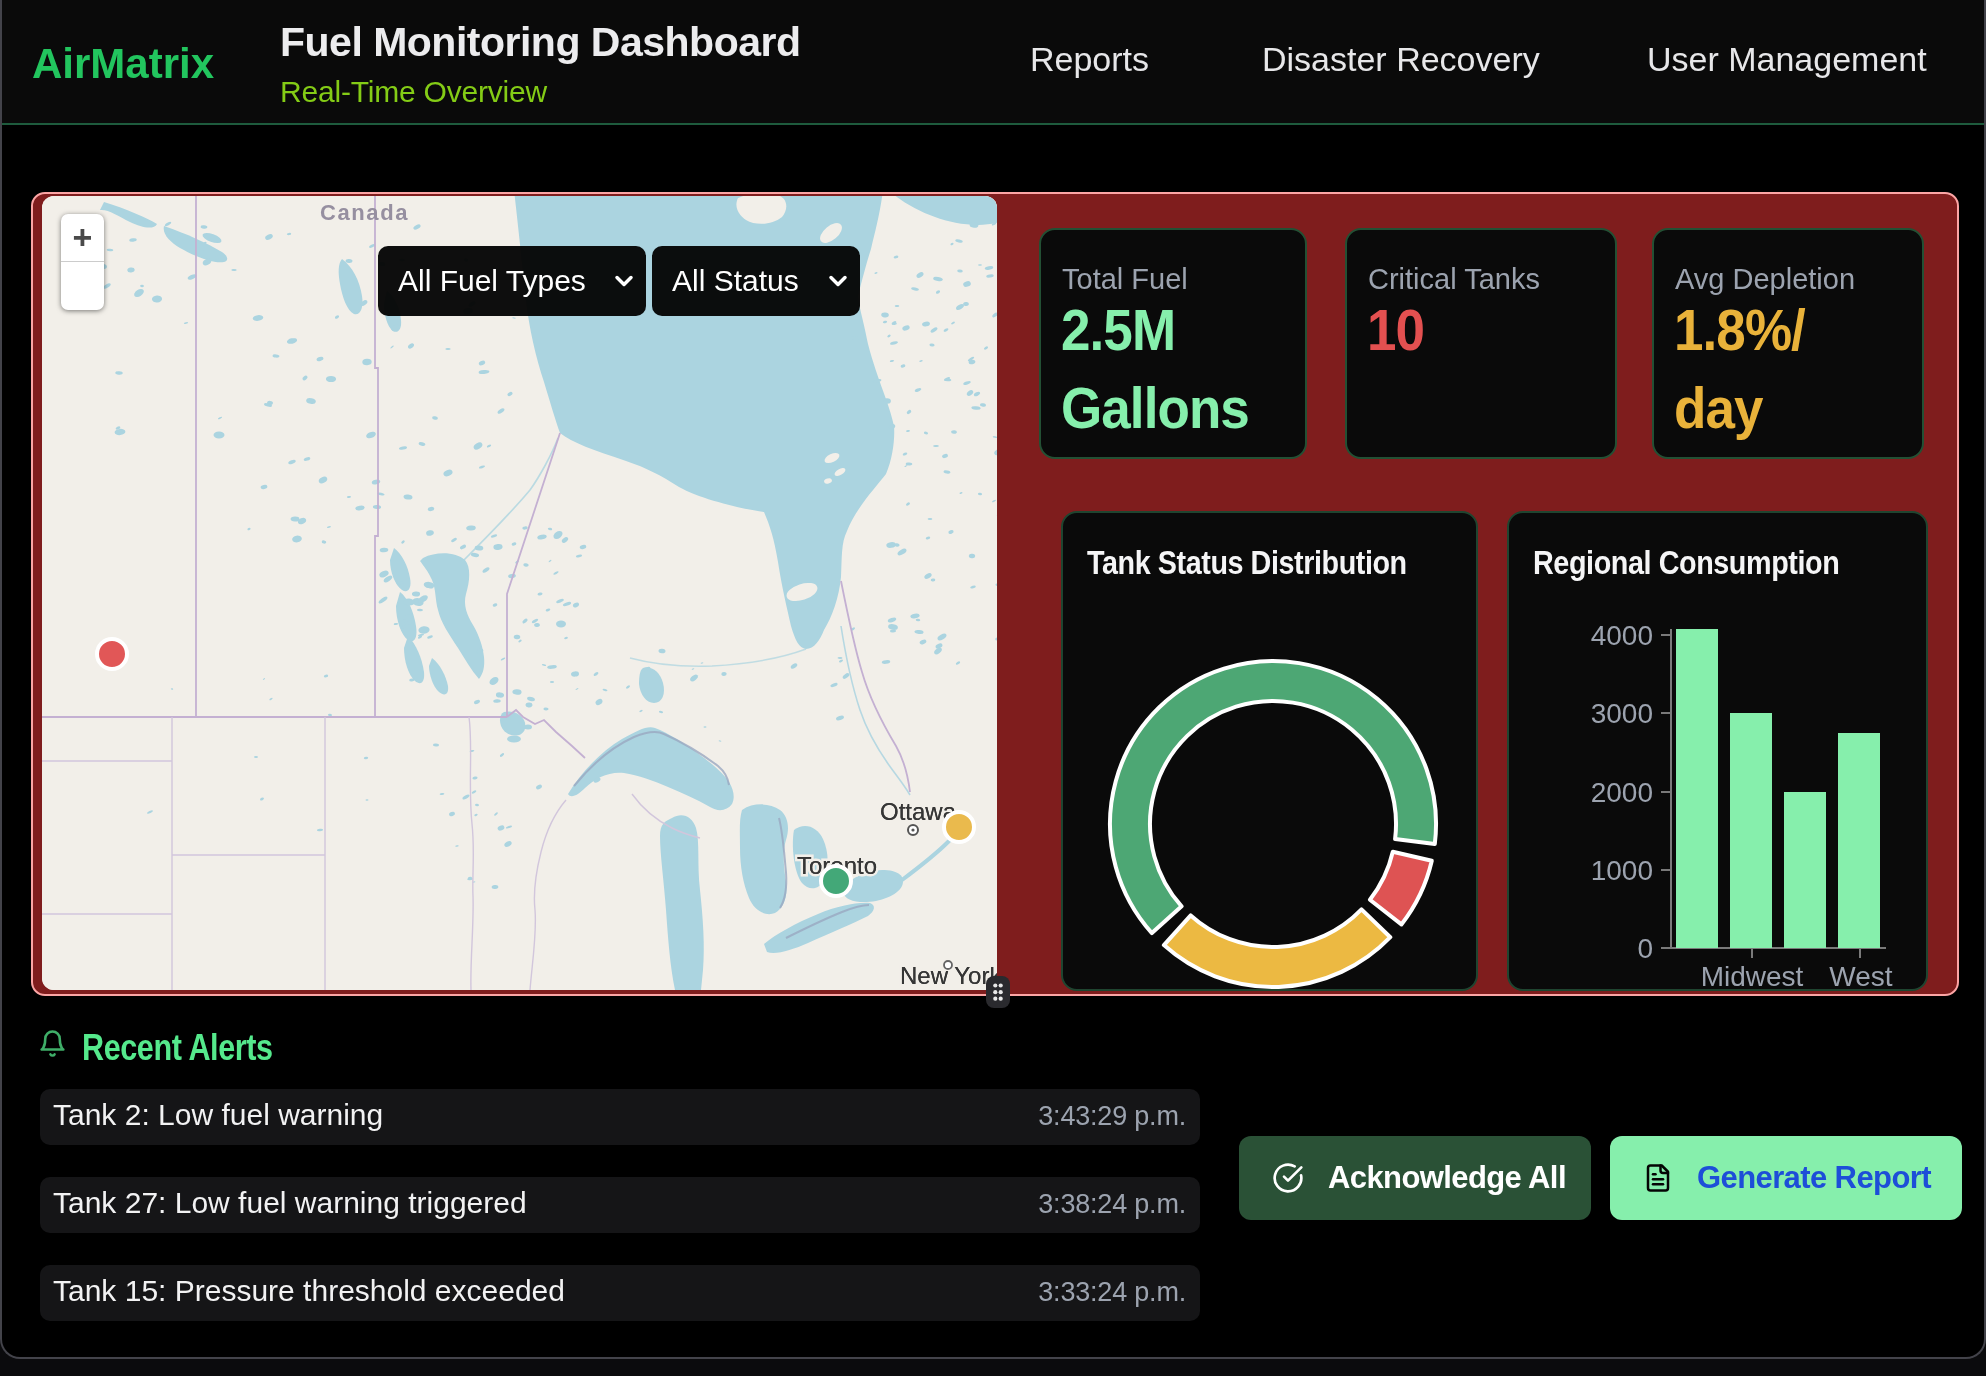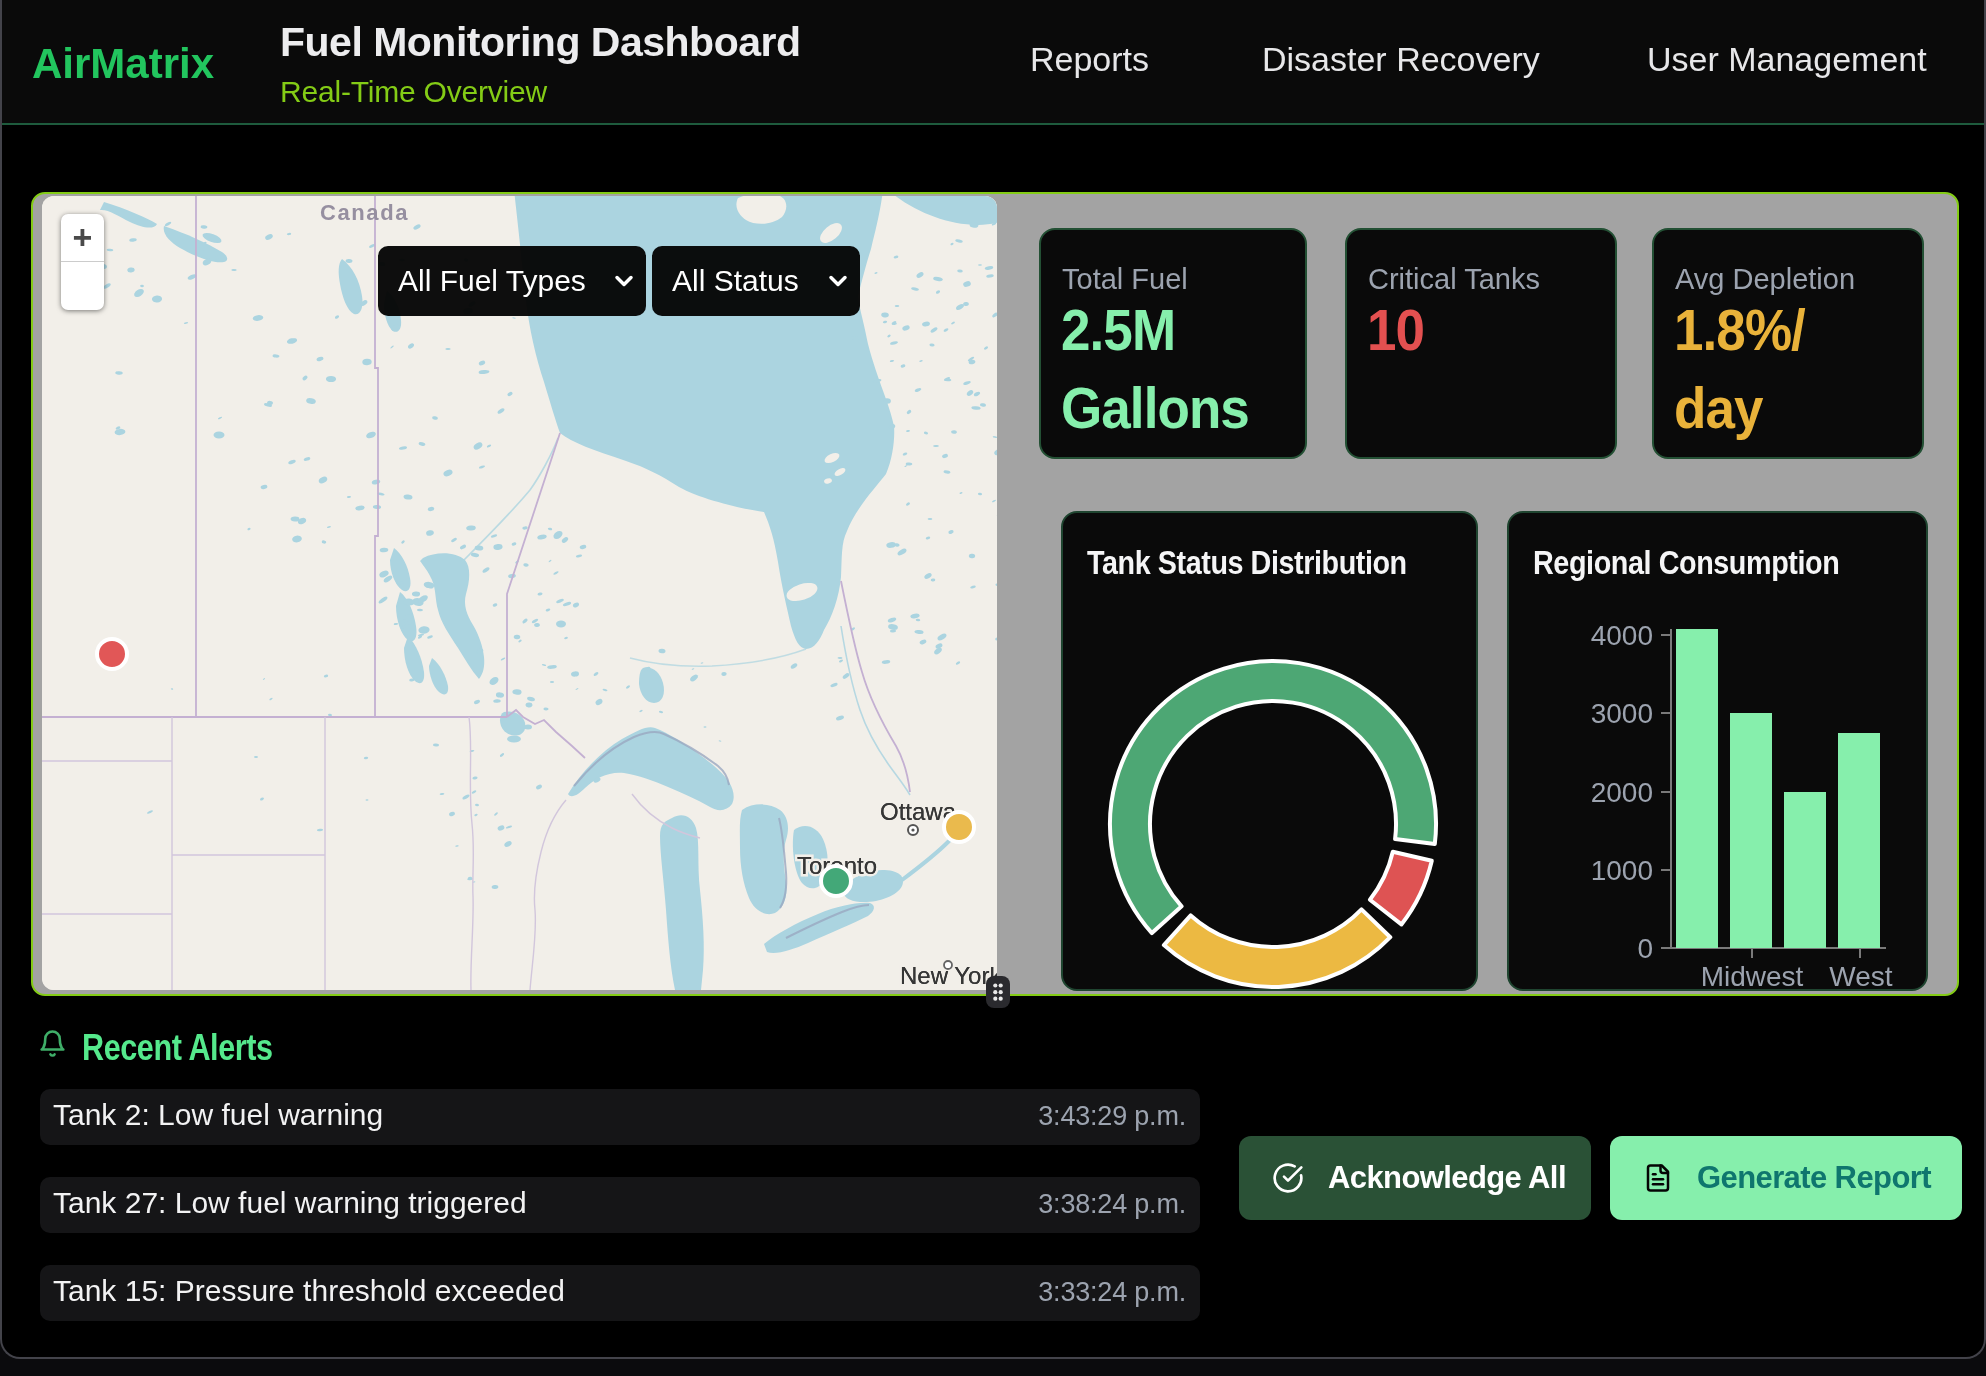--- a/index.html
+++ b/index.html
@@ -13,21 +13,21 @@
 
 #header { position:absolute; left:0; top:0; width:100%; height:125px; background:#0a0a0a;
   border-bottom:2px solid #1e5b3d; }
 #logo { position:absolute; left:30px; top:40px; font-size:42px; font-weight:700; color:#22c55e; }
 #h1 { position:absolute; left:278px; top:19px; font-size:41px; font-weight:700; color:#ececee; letter-spacing:-0.5px; white-space:nowrap; }
 #h2 { position:absolute; left:278px; top:75px; font-size:30px; font-weight:400; color:#84cc16; letter-spacing:-0.2px; }
 .nav { position:absolute; top:40px; font-size:34px; color:#e7e7e9; font-weight:400; white-space:nowrap; }
 
 
 #cont { position:absolute; left:29px; top:192px; width:1928px; height:804px;
-  border:2px solid #84cc16; border-radius:14px; background:#a3a3a3; }
+  border:2px solid #fca5a5; border-radius:14px; background:#7f1d1d; }
 
 
 #map { position:absolute; left:9px; top:2px; width:955px; height:794px; border-radius:12px;
   overflow:hidden; background:#f2efe9; }
 .dd { position:absolute; height:70px; background:rgba(4,4,4,0.96); border-radius:10px;
   color:#fff; font-size:30px; display:flex; align-items:center; padding:0 20px; }
 .dd svg { position:absolute; right:8px; top:21px; }
 #zoomctl { position:absolute; left:19px; top:18px; width:43px; height:96px; background:#fff;
   border-radius:7px; box-shadow:0 1px 5px rgba(0,0,0,0.5); }
 #zoomctl .plus { position:absolute; left:0; top:0; width:43px; height:48px; color:#4a4a4a;
@@ -48,21 +48,21 @@
   letter-spacing:-0.5px; white-space:nowrap; transform-origin:left top; }
 
 
 #alerts-title { position:absolute; left:80px; top:1027px; font-size:36px; font-weight:700; color:#55e98c; letter-spacing:-0.5px; transform:scaleX(0.85); transform-origin:left top; white-space:nowrap; }
 .arow { position:absolute; left:38px; width:1160px; height:56px; background:#151517; border-radius:10px; }
 .arow .m { position:absolute; left:13px; top:9px; font-size:30px; color:#f2f2f3; }
 .arow .tm { position:absolute; right:14px; top:12px; font-size:27px; color:#9ca3af; letter-spacing:-0.2px; }
 .btn { position:absolute; top:1136px; width:352px; height:84px; border-radius:12px;
   display:flex; align-items:center; justify-content:flex-start; padding-left:33px; font-size:31px; font-weight:700; letter-spacing:-0.6px; }
 #ack { left:1237px; background:#2a5136; color:#fff; }
-#rep { left:1608px; background:#86efac; color:#0f766e; }
+#rep { left:1608px; background:#86efac; color:#1d4ed8; }
 .btn svg { margin-right:24px; }
 </style>
 </head>
 <body>
 <div id="app">
   <div id="header">
     <div id="logo">AirMatrix</div>
     <div id="h1">Fuel Monitoring Dashboard</div>
     <div id="h2">Real-Time Overview</div>
     <div class="nav" style="left:1028px;">Reports</div>

